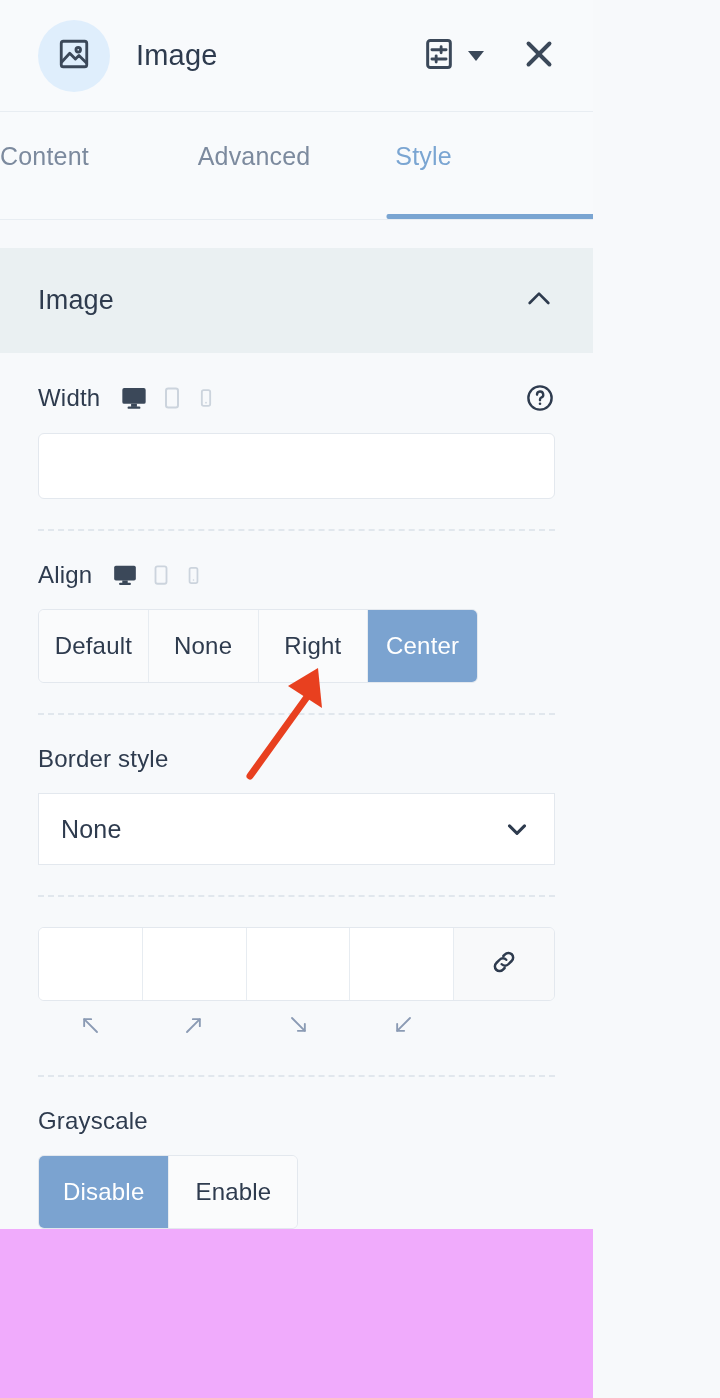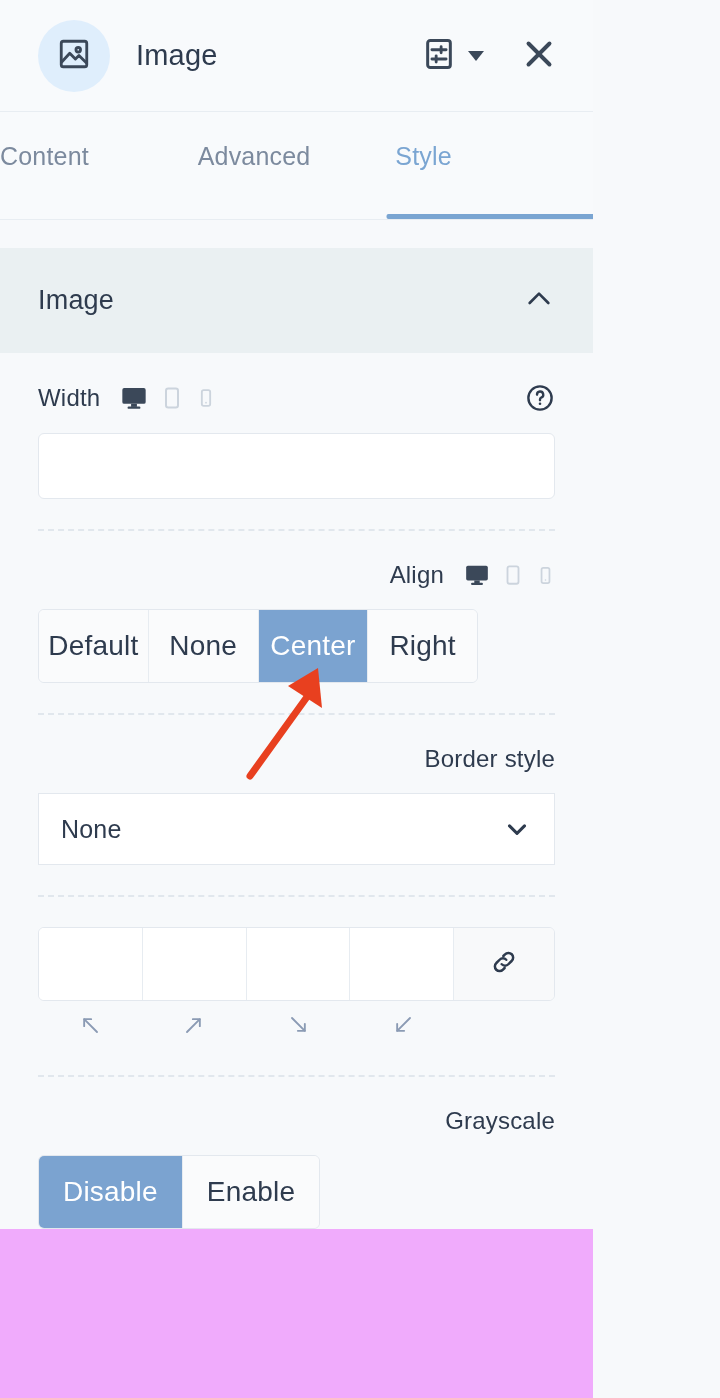--- a/index.html
+++ b/index.html
@@ -134,21 +134,20 @@
     background: #f7f9fb;
   }
 
   .field { padding-top: 30px; }
 
   .field-label-row {
     display: flex;
     align-items: center;
     gap: 14px;
     margin-bottom: 20px;
-    justify-content: flex-end;
   }
   .field-label {
     font-size: 24px;
     color: #2e3b4e;
     letter-spacing: .2px;
     white-space: nowrap;
   }
   .device-icons {
     display: flex;
     align-items: center;
@@ -178,21 +177,21 @@
 
   
   .segmented {
     display: inline-flex;
     border: 1px solid #e3e8ee;
     border-radius: 6px;
     overflow: hidden;
     background: #fafbfc;
   }
   .seg-btn {
-    font-size: 28px;
+    font-size: 24px;
     color: #2e3b4e;
     padding: 0 24px;
     height: 72px;
     display: flex;
     align-items: center;
     justify-content: center;
     background: #fafbfc;
     border-right: 1px solid #e7ecf1;
     cursor: pointer;
     letter-spacing: .2px;
@@ -398,22 +397,22 @@
             <svg width="19" height="19" viewBox="0 0 24 24" fill="none" stroke="#ccd4dd" stroke-width="2.2">
               <rect x="7" y="2.5" width="10" height="19" rx="2.2"></rect>
               <circle cx="12" cy="17.6" r="1" fill="#ccd4dd" stroke="none"></circle>
             </svg>
           </span>
         </span>
       </div>
       <div class="segmented align-group">
         <div class="seg-btn">Default</div>
         <div class="seg-btn">None</div>
+        <div class="seg-btn">Right</div>
         <div class="seg-btn selected">Center</div>
-        <div class="seg-btn">Right</div>
       </div>
     </div>
 
     <div class="divider"></div>
 
     <div class="field">
       <div class="field-label-row">
         <span class="field-label">Border style</span>
       </div>
       <div class="select-wrap">

